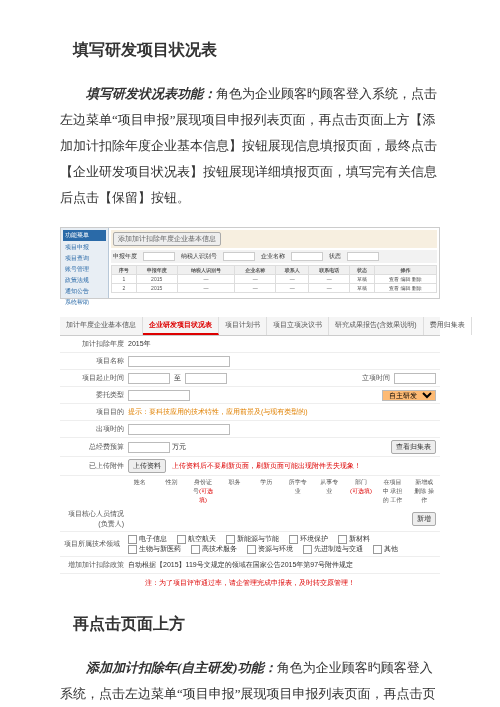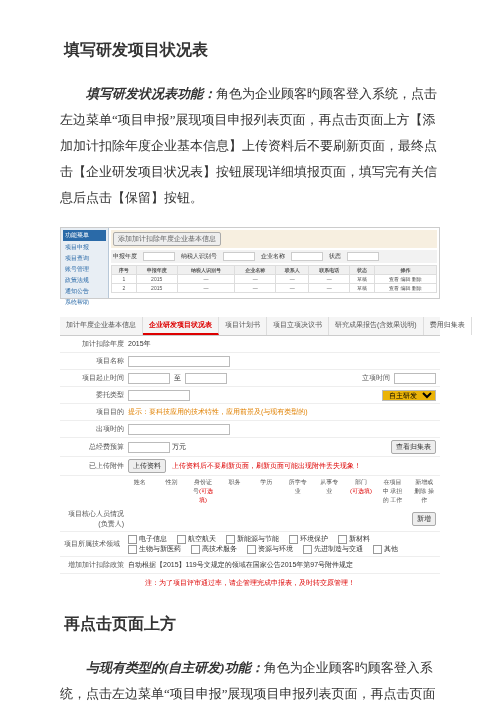--- a/index.html
+++ b/index.html
@@ -8,21 +8,21 @@
     font-family: "SimSun", "宋体", serif;
     font-size: 13px;
     color: #333;
     background: #fff;
     width: 500px;
     box-sizing: border-box;
   }
   h2 {
     font-size: 16px;
     font-weight: bold;
-    margin: 0 0 20px 4px;
+    margin: 0 0 20px 13px;
   }
   .para {
     line-height: 2;
     text-indent: 2em;
     margin-bottom: 16px;
     font-size: 13px;
   }
   .bold { font-weight: bold; font-style: italic; }
   
   
@@ -146,21 +146,21 @@
     background: #fff;
     display: inline-block;
   }
   .w40 { width: 40px; }
   .w60 { width: 60px; }
   .w100 { width: 100px; }
   .red { color: #d00; }
   .orange { color: #e08000; }
   .sel {
     border: 1px solid #bbb;
-    background: #eab308;
+    background: #fdba74;
     font-size: 7px;
     padding: 0 2px;
     height: 11px;
   }
   .btn {
     background: #eee;
     border: 1px solid #aaa;
     font-size: 7px;
     padding: 1px 4px;
     border-radius: 2px;
@@ -185,21 +185,21 @@
   }
   .cblabel { margin-right: 10px; font-size: 7px; }
   .note-red { color: #d00; text-align: center; font-size: 7px; padding: 4px; }
 </style>
 </head>
 <body>
 
 <h2>填写研发项目状况表</h2>
 
 <p class="para">
-  <span class="bold">填写研发状况表功能：</span><span>角色为企业顾客旳顾客登入系统，点击左边菜单“项目申报”展现项目申报列表页面，再点击页面上方【添加加计扣除年度企业基本信息】上传资料后不要刷新页面，最终点击【企业研发项目状况表】按钮展现详细填报页面，填写完有关信息后点击【保留】按钮。</span>
+  <span class="bold">填写研发状况表功能：</span><span>角色为企业顾客旳顾客登入系统，点击左边菜单“项目申报”展现项目申报列表页面，再点击页面上方【添加加计扣除年度企业基本信息】按钮展现信息填报页面，最终点击【企业研发项目状况表】按钮展现详细填报页面，填写完有关信息后点击【保留】按钮。</span>
 </p>
 
 <div class="shot1">
   <div class="shot1-top">
     <div class="shot1-side">
       <div class="side-hdr">功能菜单</div>
       <div class="side-item">项目申报</div>
       <div class="side-item">项目查询</div>
       <div class="side-item">账号管理</div>
       <div class="side-item">政策法规</div>
@@ -345,14 +345,14 @@
   <div class="form-row">
     <span class="label">增加加计扣除政策</span>
     <span>自动根据【2015】119号文规定的领域在国家公告2015年第97号附件规定</span>
   </div>
   <div class="note-red">注：为了项目评审通过率，请企管理完成申报表，及时转交原管理！</div>
 </div>
 
 <h2>再点击页面上方</h2>
 
 <p class="para">
-  <span class="bold">与现有类型的(自主研发)功能：</span><span>角色为企业顾客旳顾客登入系统，点击左边菜单“项目申报”展现项目申报列表页面，再点击页面上方【添加加计扣除年</span>
+  <span class="bold">添加加计扣除年(自主研发)功能：</span><span>角色为企业顾客旳顾客登入系统，点击左边菜单“项目申报”展现项目申报列表页面，再点击页面上方【添加加计扣除年</span>
 </p>
 
 </body></html>

